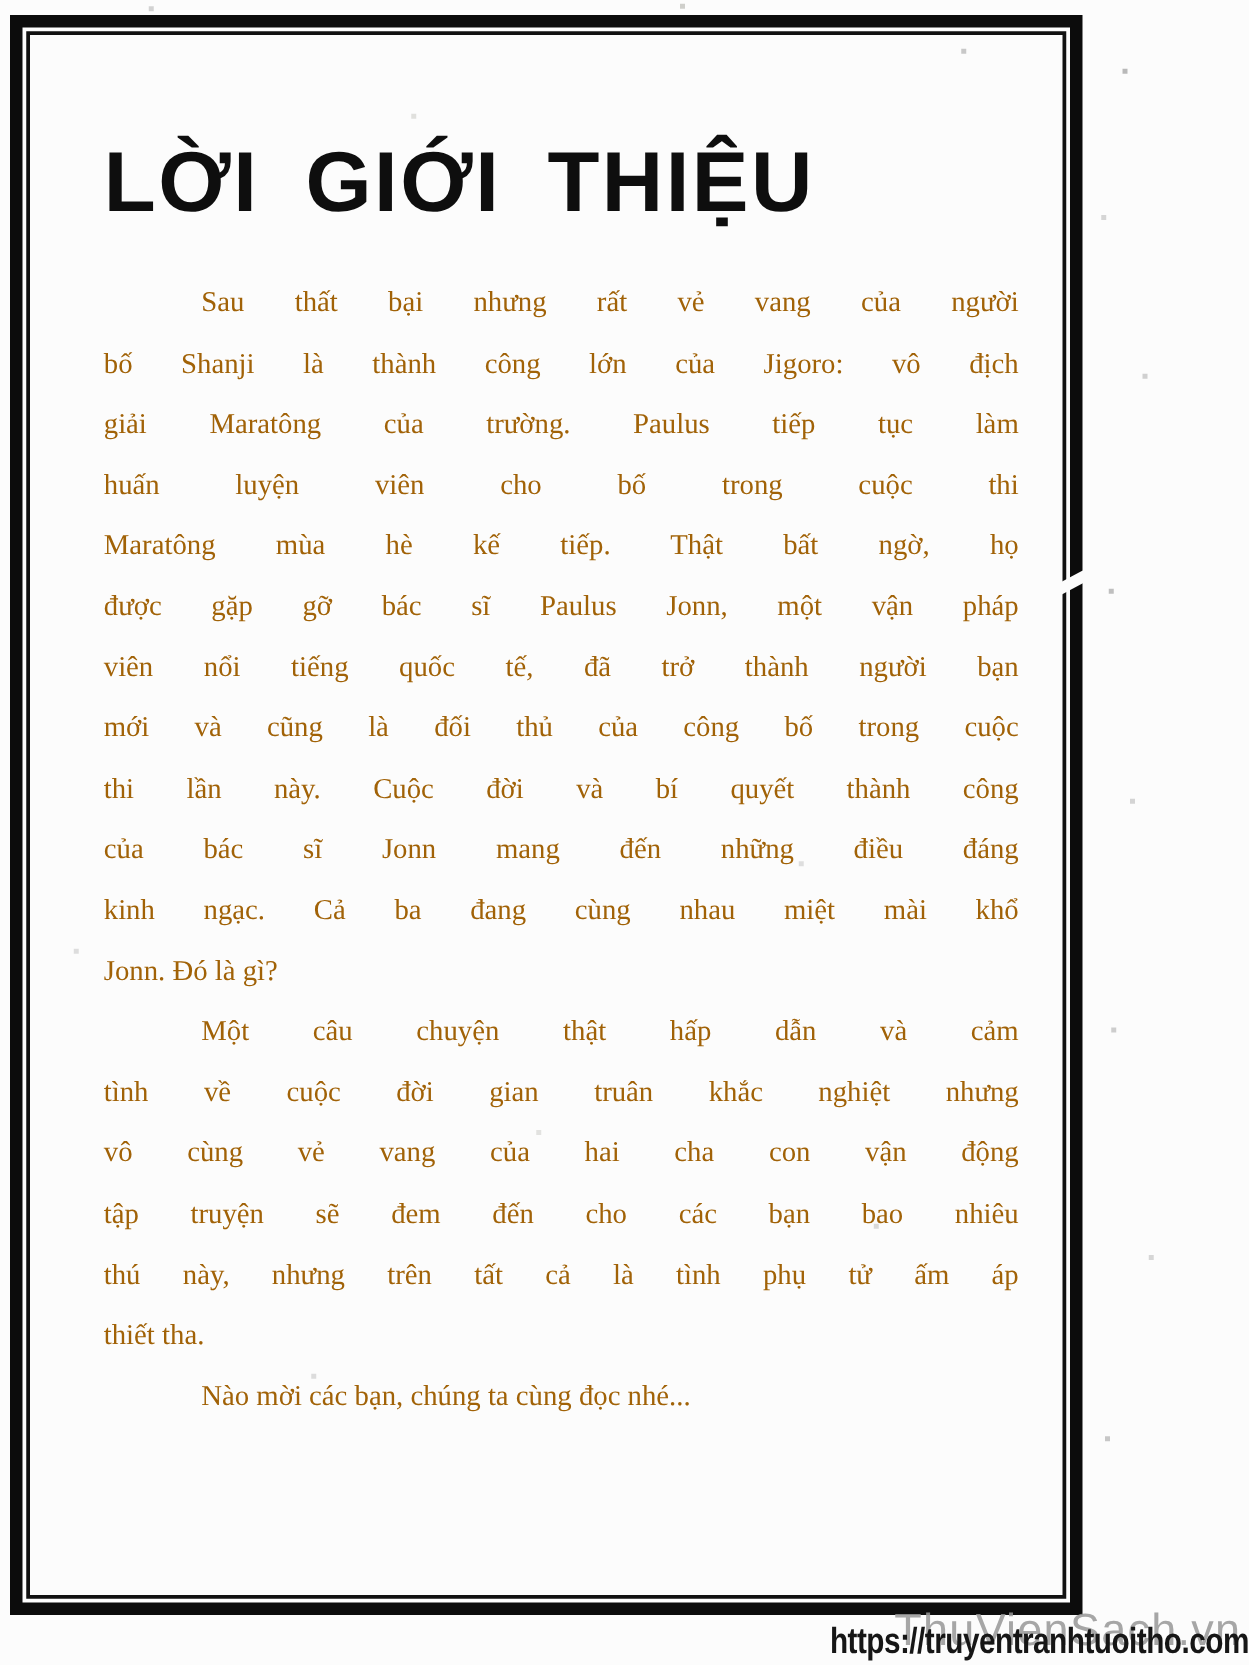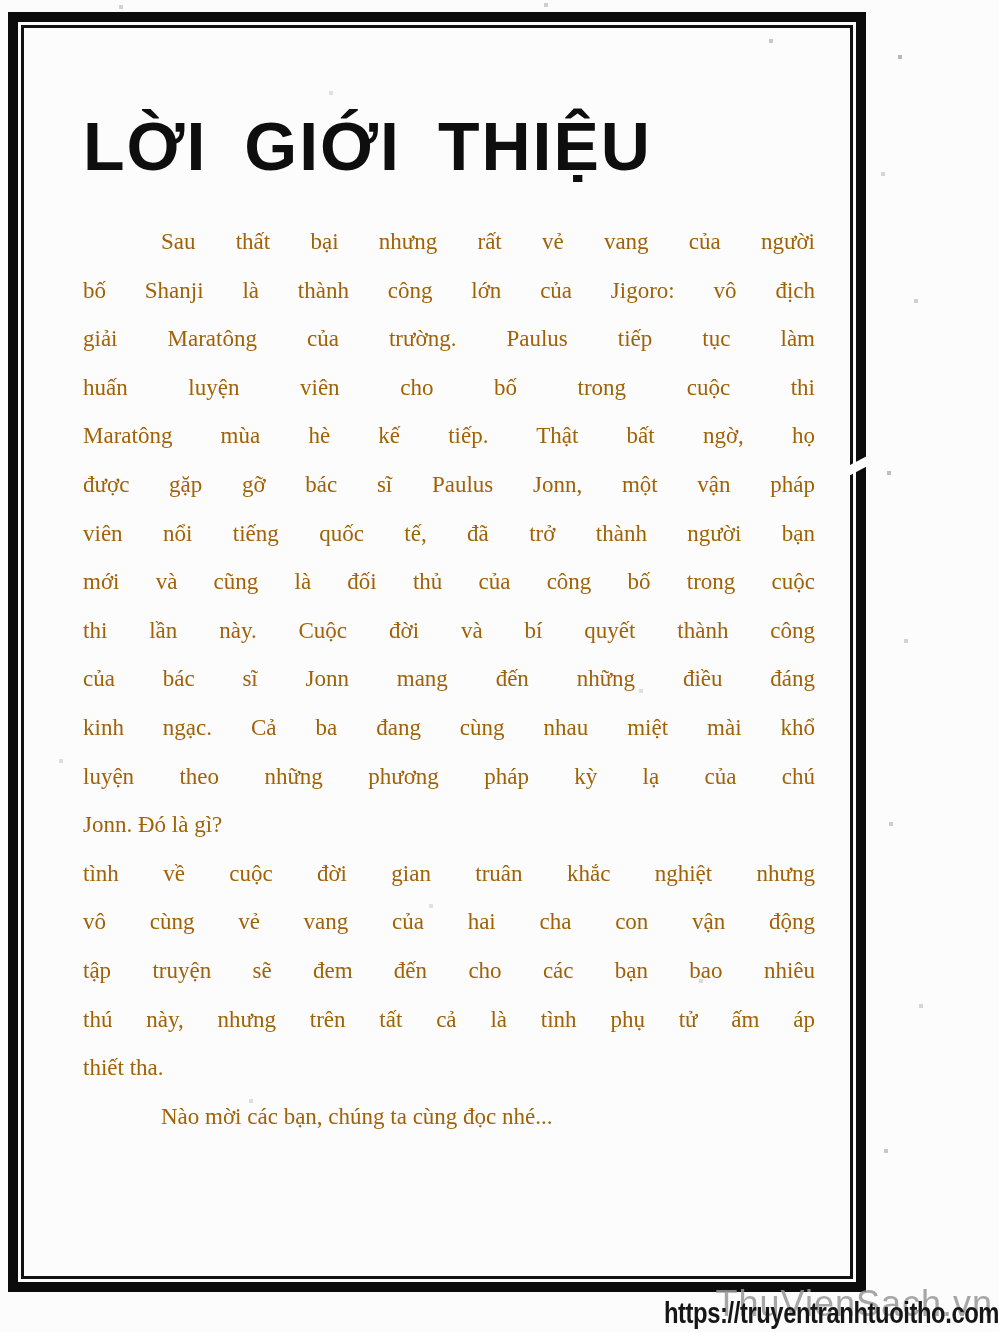--- a/index.html
+++ b/index.html
@@ -96,23 +96,23 @@
   <div class="ln">bố Shanji là thành công lớn của Jigoro: vô địch</div>
   <div class="ln">giải Maratông của trường. Paulus tiếp tục làm</div>
   <div class="ln">huấn luyện viên cho bố trong cuộc thi</div>
   <div class="ln">Maratông mùa hè kế tiếp. Thật bất ngờ, họ</div>
   <div class="ln">được gặp gỡ bác sĩ Paulus Jonn, một vận pháp</div>
   <div class="ln">viên nổi tiếng quốc tế, đã trở thành người bạn</div>
   <div class="ln">mới và cũng là đối thủ của công bố trong cuộc</div>
   <div class="ln">thi lần này. Cuộc đời và bí quyết thành công</div>
   <div class="ln">của bác sĩ Jonn mang đến những điều đáng</div>
   <div class="ln">kinh ngạc. Cả ba đang cùng nhau miệt mài khổ</div>
-  <div class="ln">luyện theo những phương pháp kỳ lạ của chú</div>
   <div class="ln end">Jonn. Đó là gì?</div>
 
+  <div class="ln indent">Một câu chuyện thật hấp dẫn và cảm</div>
   <div class="ln">tình về cuộc đời gian truân khắc nghiệt nhưng</div>
   <div class="ln">vô cùng vẻ vang của hai cha con vận động</div>
   <div class="ln">tập truyện sẽ đem đến cho các bạn bao nhiêu</div>
   <div class="ln">thú này, nhưng trên tất cả là tình phụ tử ấm áp</div>
   <div class="ln end">thiết tha.</div>
 
   <div class="ln indent end">Nào mời các bạn, chúng ta cùng đọc nhé...</div>
 </div>
 
 <div class="wm-name">ThuVienSach.vn</div>

